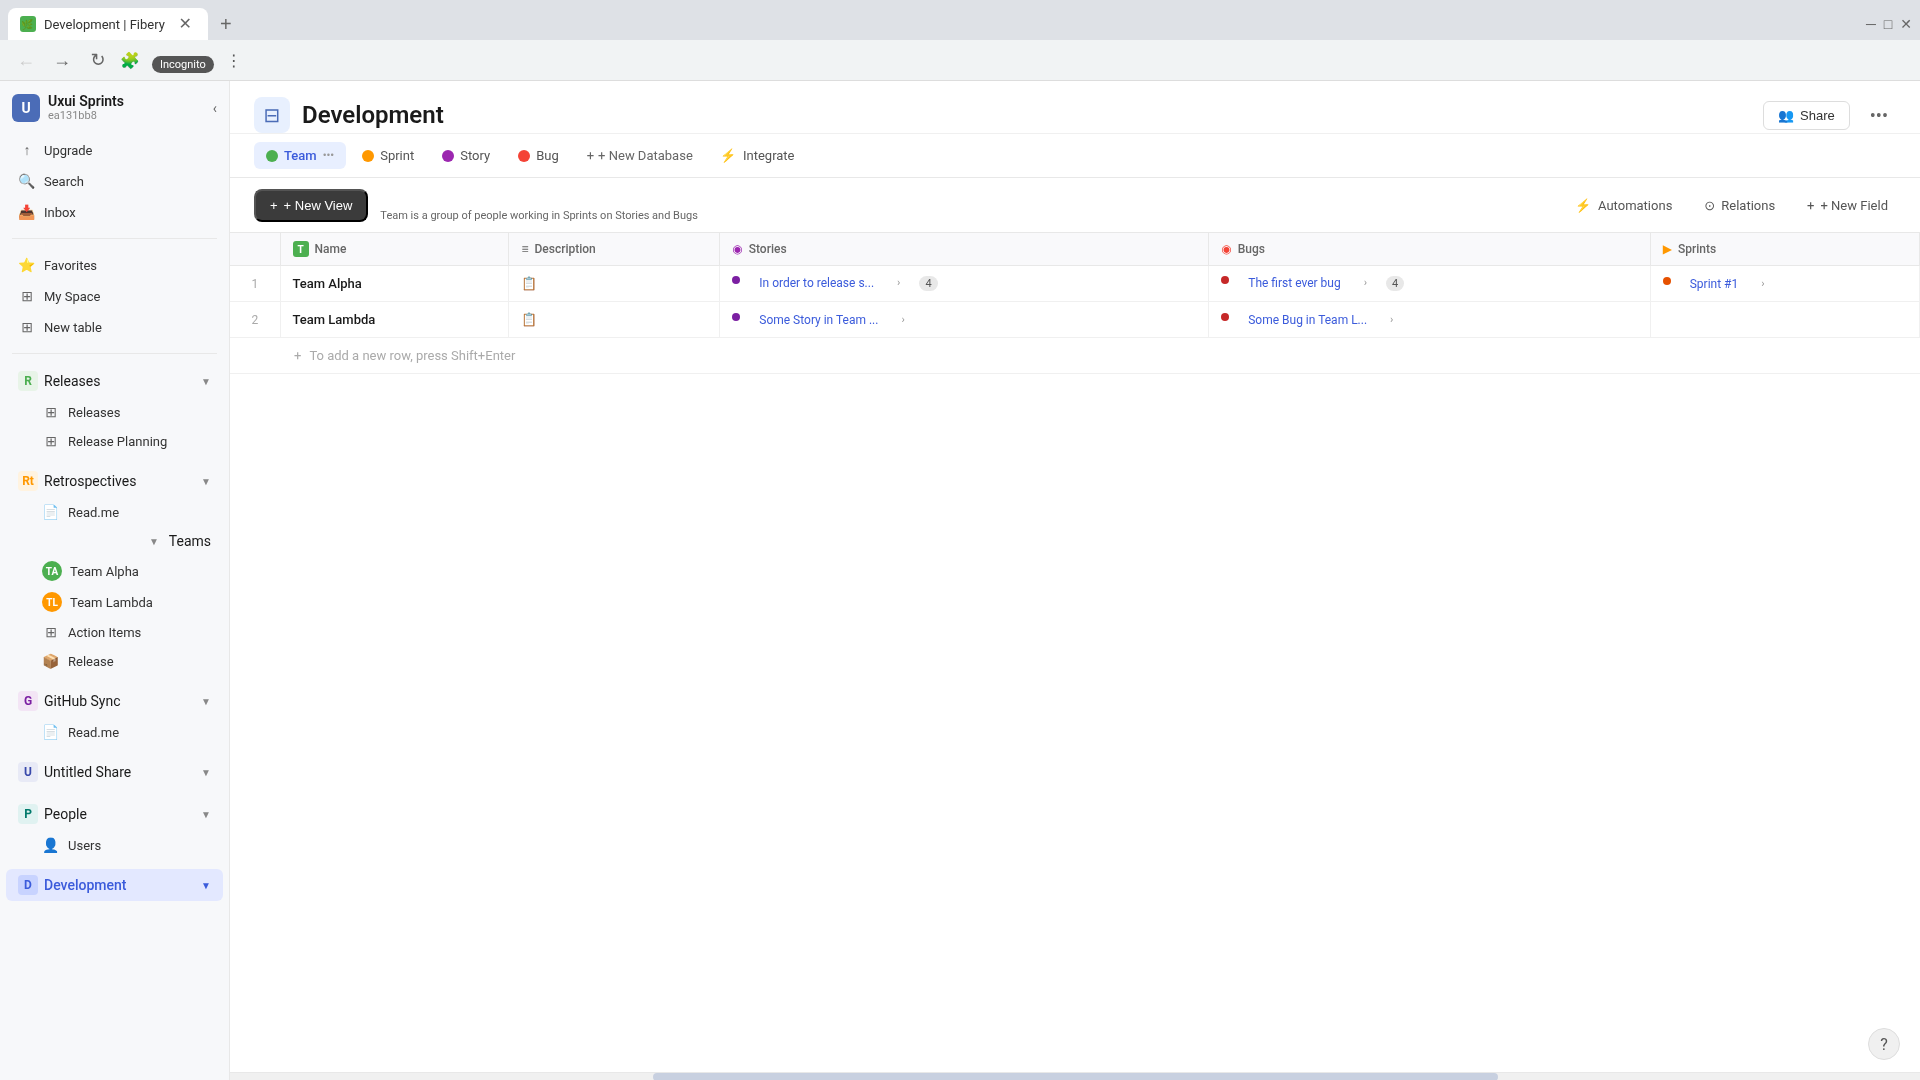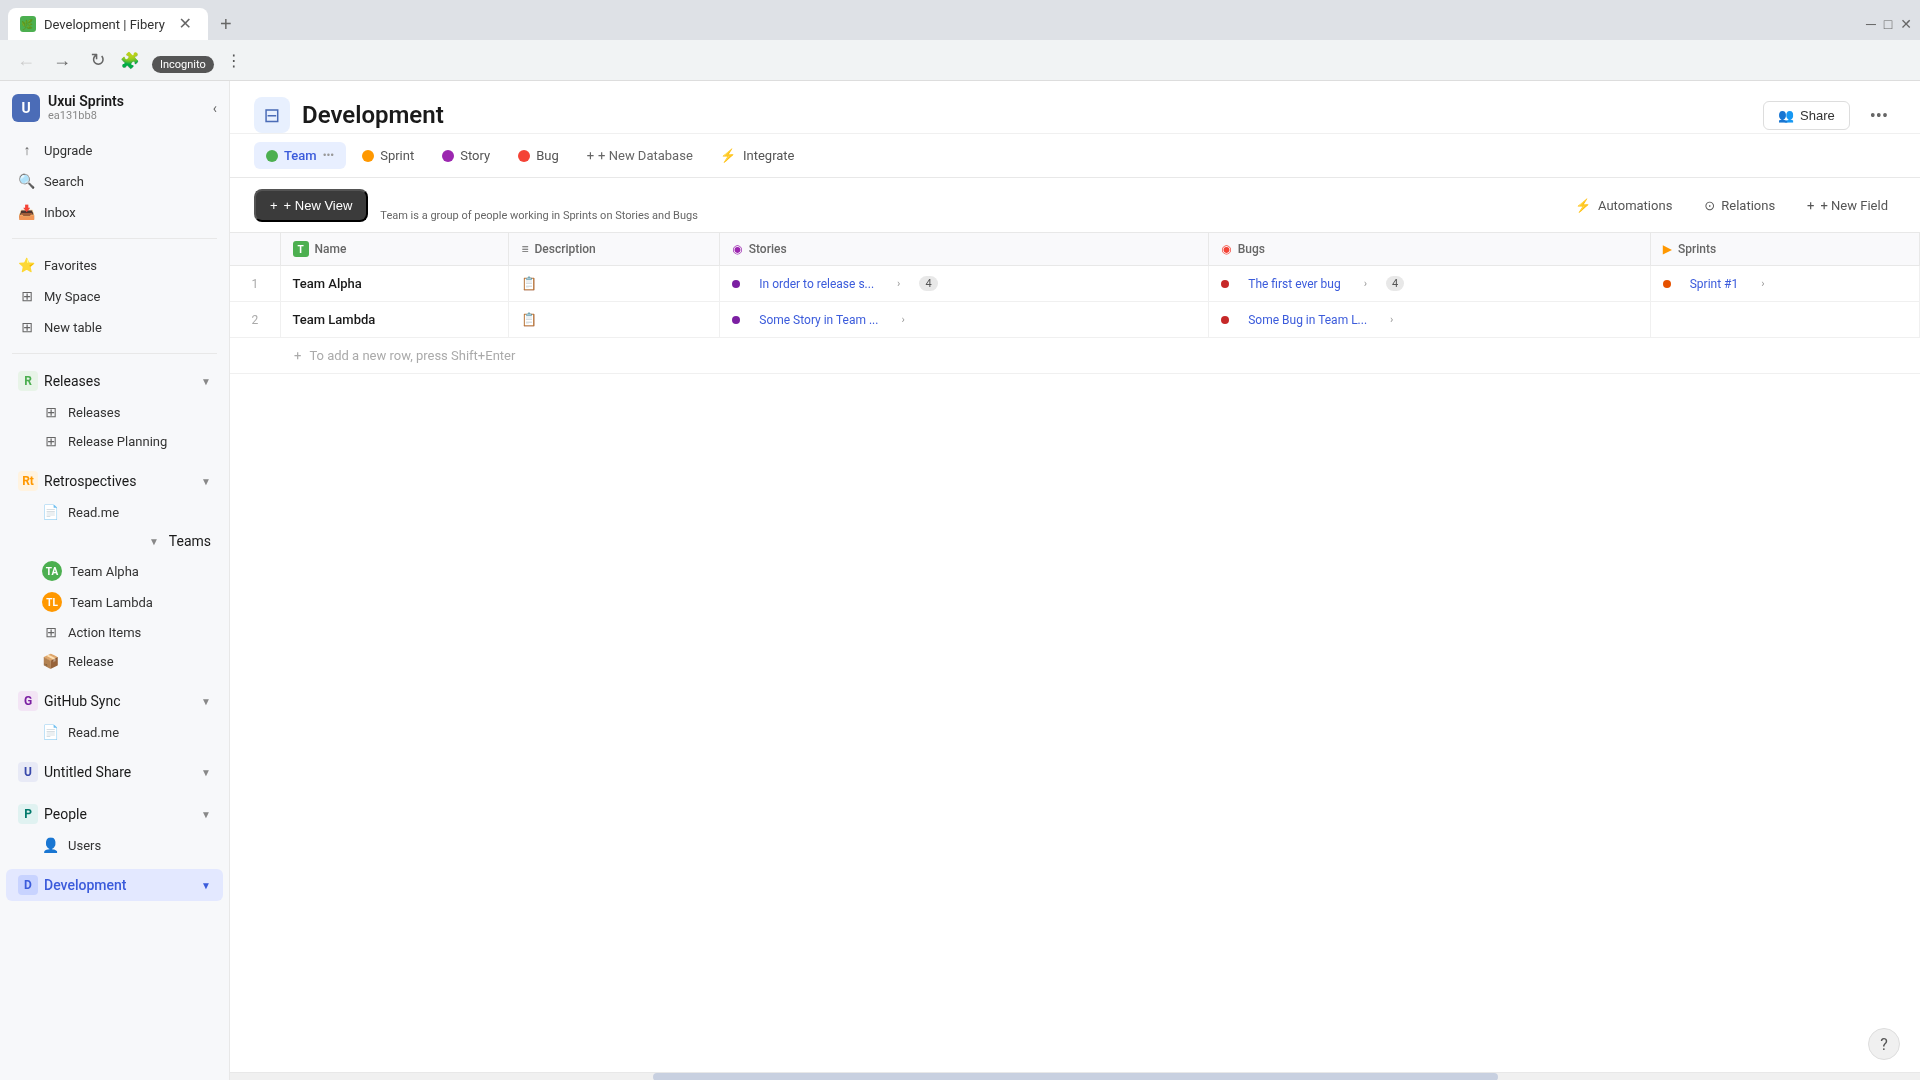--- a/index.html
+++ b/index.html
@@ -83,21 +83,21 @@
 
     
     .table-container { flex: 1; overflow: auto; }
     table { width: 100%; border-collapse: collapse; }
     thead th { background: #f9f9fb; border-bottom: 1px solid #e8e8e8; border-right: 1px solid #e8e8e8; padding: 8px 12px; text-align: left; font-size: 12px; color: #666; font-weight: 500; white-space: nowrap; position: sticky; top: 0; z-index: 1; }
     thead th:first-child { width: 50px; min-width: 50px; }
     tbody tr { border-bottom: 1px solid #f0f0f0; }
     tbody td { padding: 10px 12px; border-right: 1px solid #f0f0f0; vertical-align: middle; font-size: 13px; }
     .row-num { color: #aaa; text-align: center; font-size: 12px; }
     .row-name { font-weight: 500; color: #1a1a1a; }
-    .cell-linked { display: flex; align-items: center; gap: 19px; font-size: 12px; color: #3b5bdb; }
+    .cell-linked { display: flex; gap: 19px; font-size: 12px; color: #3b5bdb; }
     .cell-linked-dot { width: 8px; height: 8px; border-radius: 50%; flex-shrink: 0; }
     .cell-linked-text { overflow: hidden; text-overflow: ellipsis; white-space: nowrap; max-width: 180px; }
     .cell-expand { color: #999; cursor: pointer; font-size: 11px; margin-left: 4px; }
     .cell-count { display: inline-flex; align-items: center; justify-content: center; background: #e8e8e8; border-radius: 10px; padding: 1px 6px; font-size: 11px; color: #555; }
 
     .add-row { display: flex; align-items: center; gap: 8px; padding: 10px 12px 10px 64px; color: #aaa; font-size: 13px; cursor: pointer; border-bottom: 1px solid #f0f0f0; }
 
     
     .table-scroll-bar { height: 8px; background: #f0f0f0; border-top: 1px solid #e8e8e8; }
     .table-scroll-track { height: 8px; background: #c8d0e0; border-radius: 4px; width: 50%; margin: 0 auto; }

